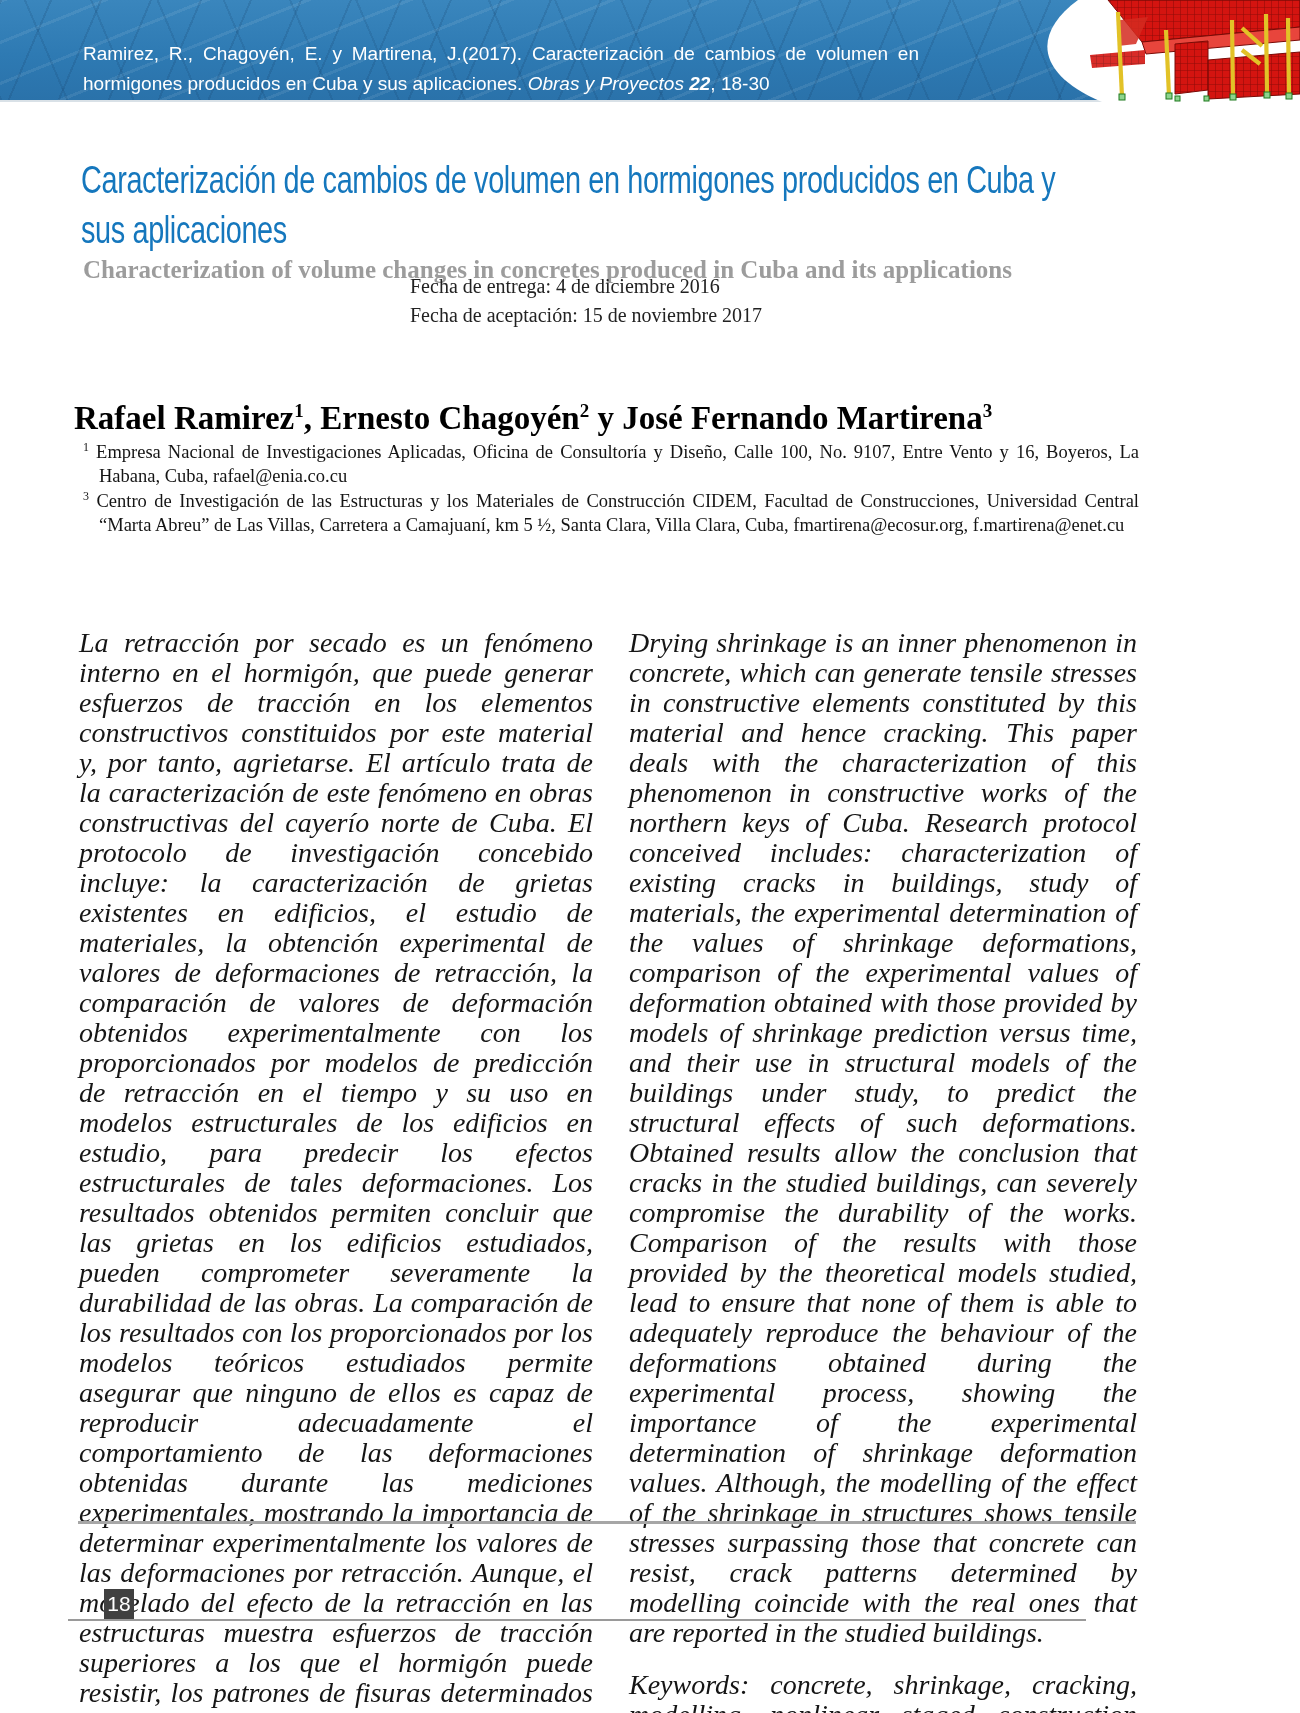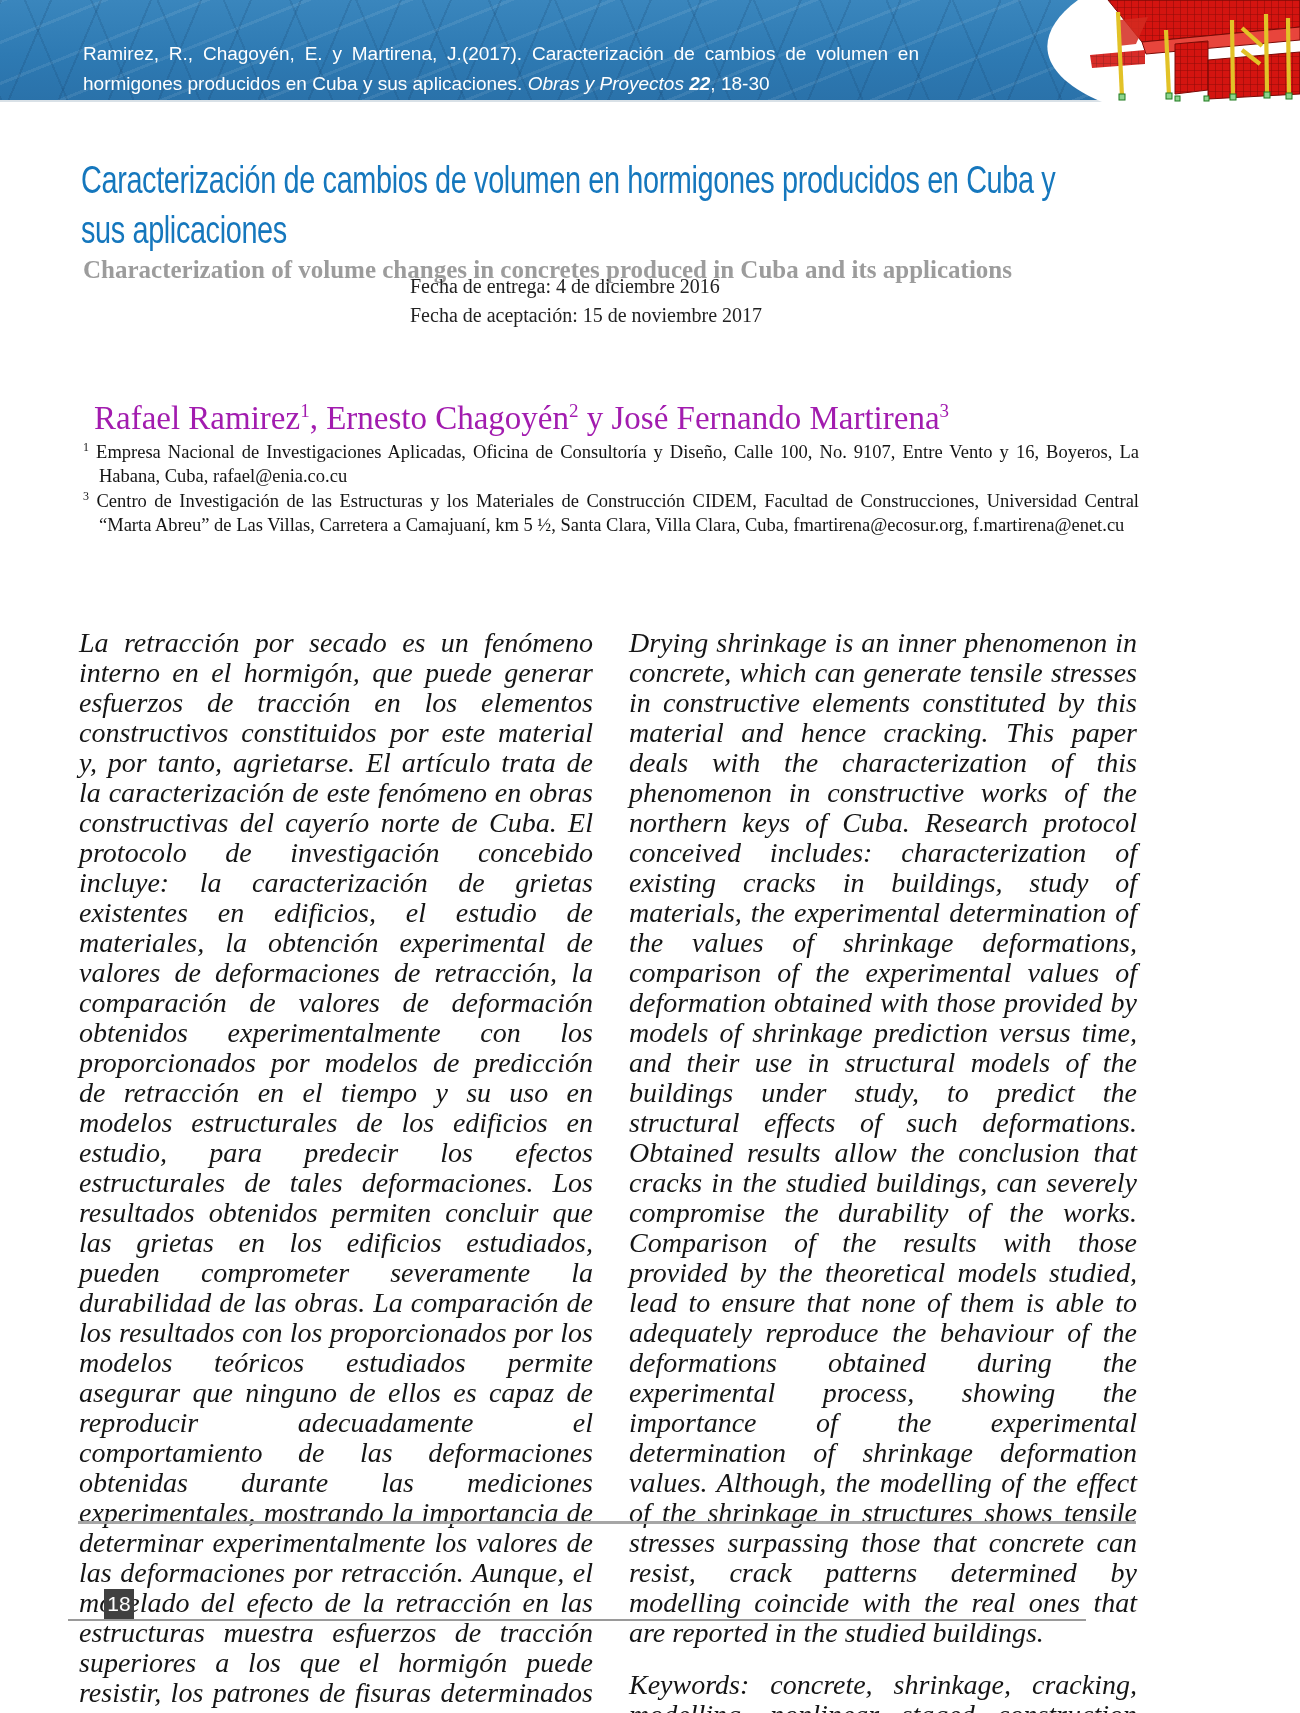--- a/index.html
+++ b/index.html
@@ -49,22 +49,22 @@
     color:#9c9c9c;font-size:25px;line-height:34px;
   }
 
   .dates{
     position:absolute;right:190px;top:272px;width:700px;
     text-align:left;font-size:20px;line-height:29px;color:#222;
   }
 
   
   .authors{
-    position:absolute;left:94px;top:362px;width:1080px;
-    font-size:33px;line-height:46px;color:#a21caf;font-weight:400;
+    position:absolute;left:74px;top:362px;width:1080px;
+    font-size:33px;line-height:46px;color:#000000;font-weight:700;
   }
   .authors sup{font-size:19px;line-height:0;}
   .affils{
     position:absolute;left:83px;top:440px;width:1056px;
     font-size:18.5px;line-height:24px;color:#141414;
   }
   .affil{padding-left:16px;text-indent:-16px;margin-bottom:1px;text-align:justify;}
   .affil sup{font-size:12px;line-height:0;}
 
   

